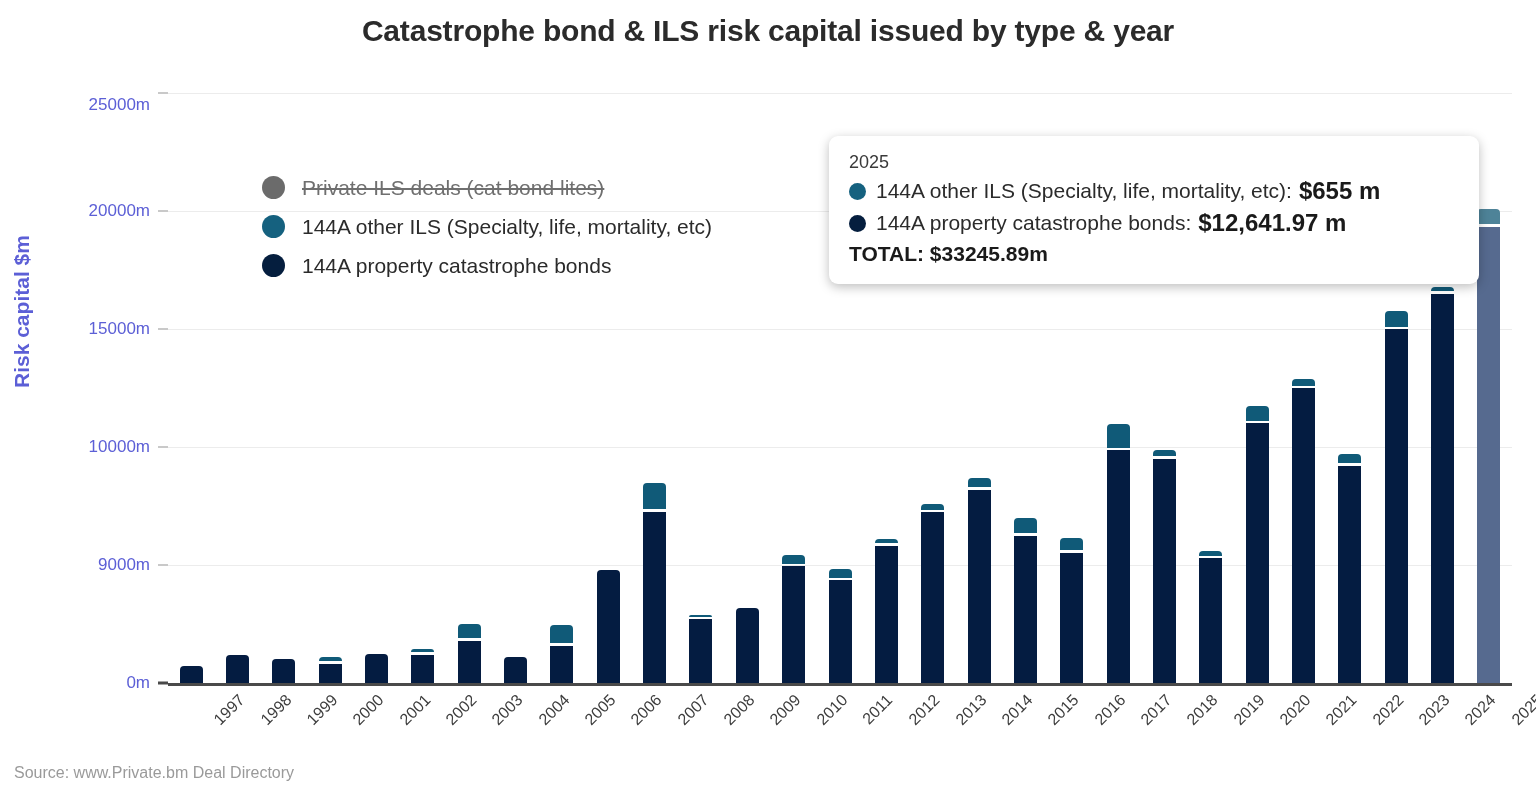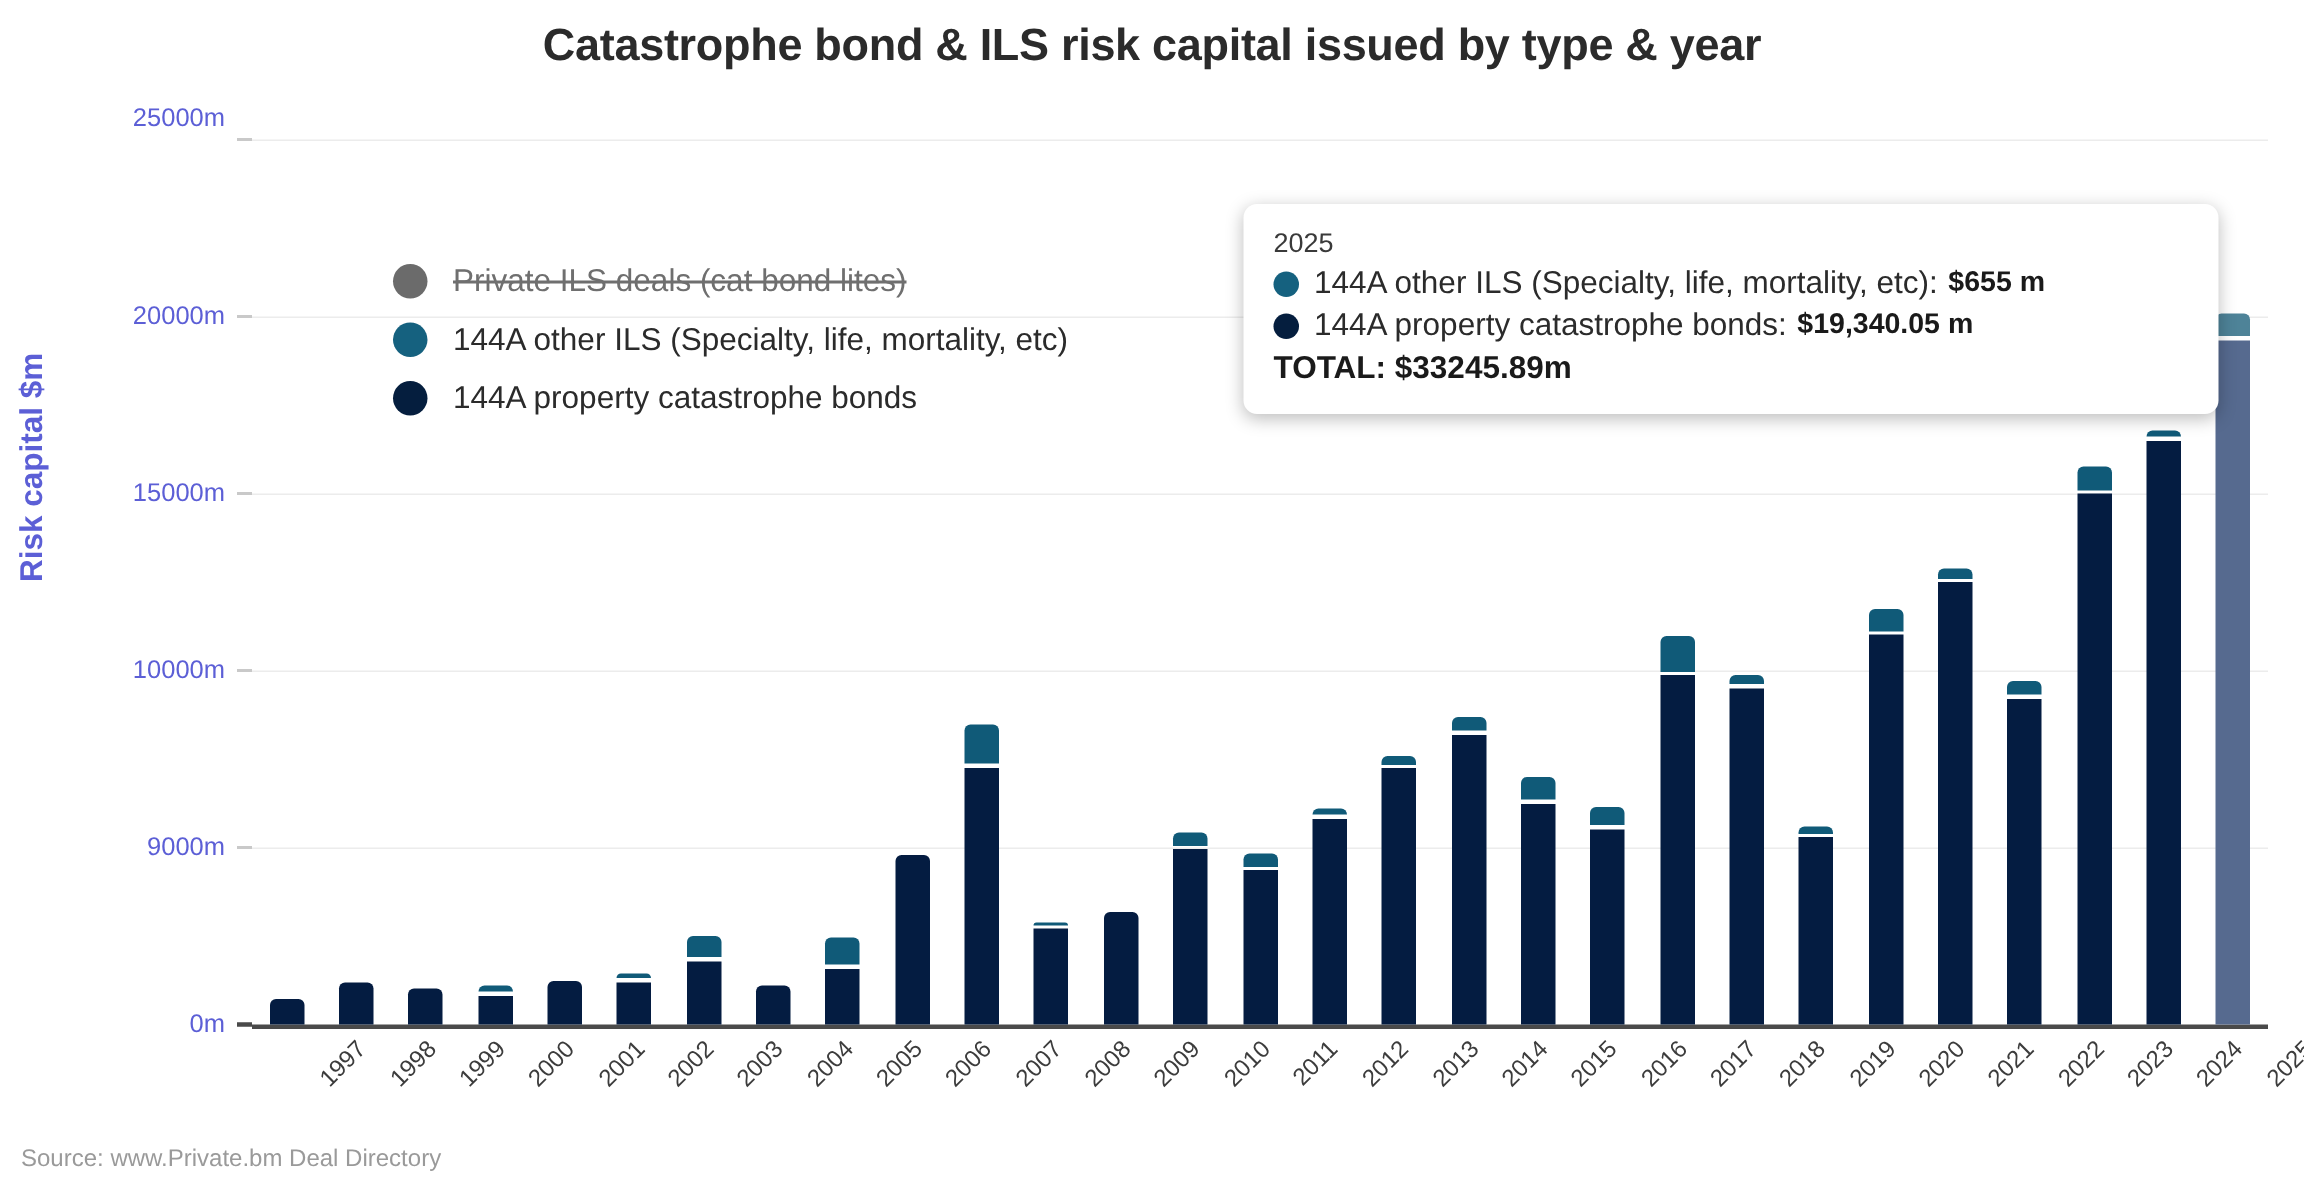--- a/index.html
+++ b/index.html
@@ -102,21 +102,21 @@
     width: 650px;
     background: #ffffff;
     border-radius: 9px;
     box-shadow: 0 3px 11px rgba(0,0,0,0.26);
     padding: 16px 20px 18px 20px;
   }
   #tooltip-title { font-size: 18px; color: #3a3a3a; margin-bottom: 4px; }
   .tt-row { display: flex; align-items: center; margin-top: 4px; }
   .tt-dot { width: 17px; height: 17px; border-radius: 50%; margin-right: 10px; flex:none; }
   .tt-name { font-size: 21px; color: #2b2b2b; white-space: nowrap; }
-  .tt-val  { font-size: 19px; color: #1a1a1a; font-weight: bold; white-space: nowrap; margin-left: 7px; }
+  .tt-val  { font-size: 24px; color: #1a1a1a; font-weight: bold; white-space: nowrap; margin-left: 7px; }
   #tooltip-total { font-size: 21px; font-weight: bold; color: #1a1a1a; margin-top: 5px; white-space: nowrap; }
 
   
   #source {
     position: absolute; left: 14px; top: 764px;
     font-size: 16px; color: #9a9a9a; white-space: nowrap;
   }
 </style>
 </head>
 <body>
@@ -141,21 +141,21 @@
       <div class="ytick" style="top: 683px;">0m</div>
       <div class="ytick-mark" style="top: 565px;"></div>
       <div class="ytick" style="top: 565px;">9000m</div>
       <div class="ytick-mark" style="top: 447px;"></div>
       <div class="ytick" style="top: 447px;">10000m</div>
       <div class="ytick-mark" style="top: 329px;"></div>
       <div class="ytick" style="top: 329px;">15000m</div>
       <div class="ytick-mark" style="top: 211px;"></div>
       <div class="ytick" style="top: 211px;">20000m</div>
       <div class="ytick-mark" style="top: 93px;"></div>
-      <div class="ytick" style="top: 79px;">25000m</div>
+      <div class="ytick" style="top: 105px;">25000m</div>
     </div>
   <div id="xaxis">
       <div class="xtick" style="left: 200.172px;">1997</div>
       <div class="xtick" style="left: 246.517px;">1998</div>
       <div class="xtick" style="left: 292.862px;">1999</div>
       <div class="xtick" style="left: 339.207px;">2000</div>
       <div class="xtick" style="left: 385.552px;">2001</div>
       <div class="xtick" style="left: 431.897px;">2002</div>
       <div class="xtick" style="left: 478.241px;">2003</div>
       <div class="xtick" style="left: 524.586px;">2004</div>
@@ -312,20 +312,20 @@
     <div id="tooltip-title">2025</div>
     <div id="tooltip-rows">
         <div class="tt-row">
           <span class="tt-dot" style="background: rgb(21, 97, 127);"></span>
           <span class="tt-name">144A other ILS (Specialty, life, mortality, etc):</span>
           <span class="tt-val">$655 m</span>
         </div>
         <div class="tt-row">
           <span class="tt-dot" style="background: rgb(5, 30, 62);"></span>
           <span class="tt-name">144A property catastrophe bonds:</span>
-          <span class="tt-val">$19,340.05 m</span>
+          <span class="tt-val">$12,641.97 m</span>
         </div>
       </div>
     <div id="tooltip-total">TOTAL: $33245.89m</div>
   </div>
 
   <div id="source">Source: www.Private.bm Deal Directory</div>
 </div>
 
 </body></html>

